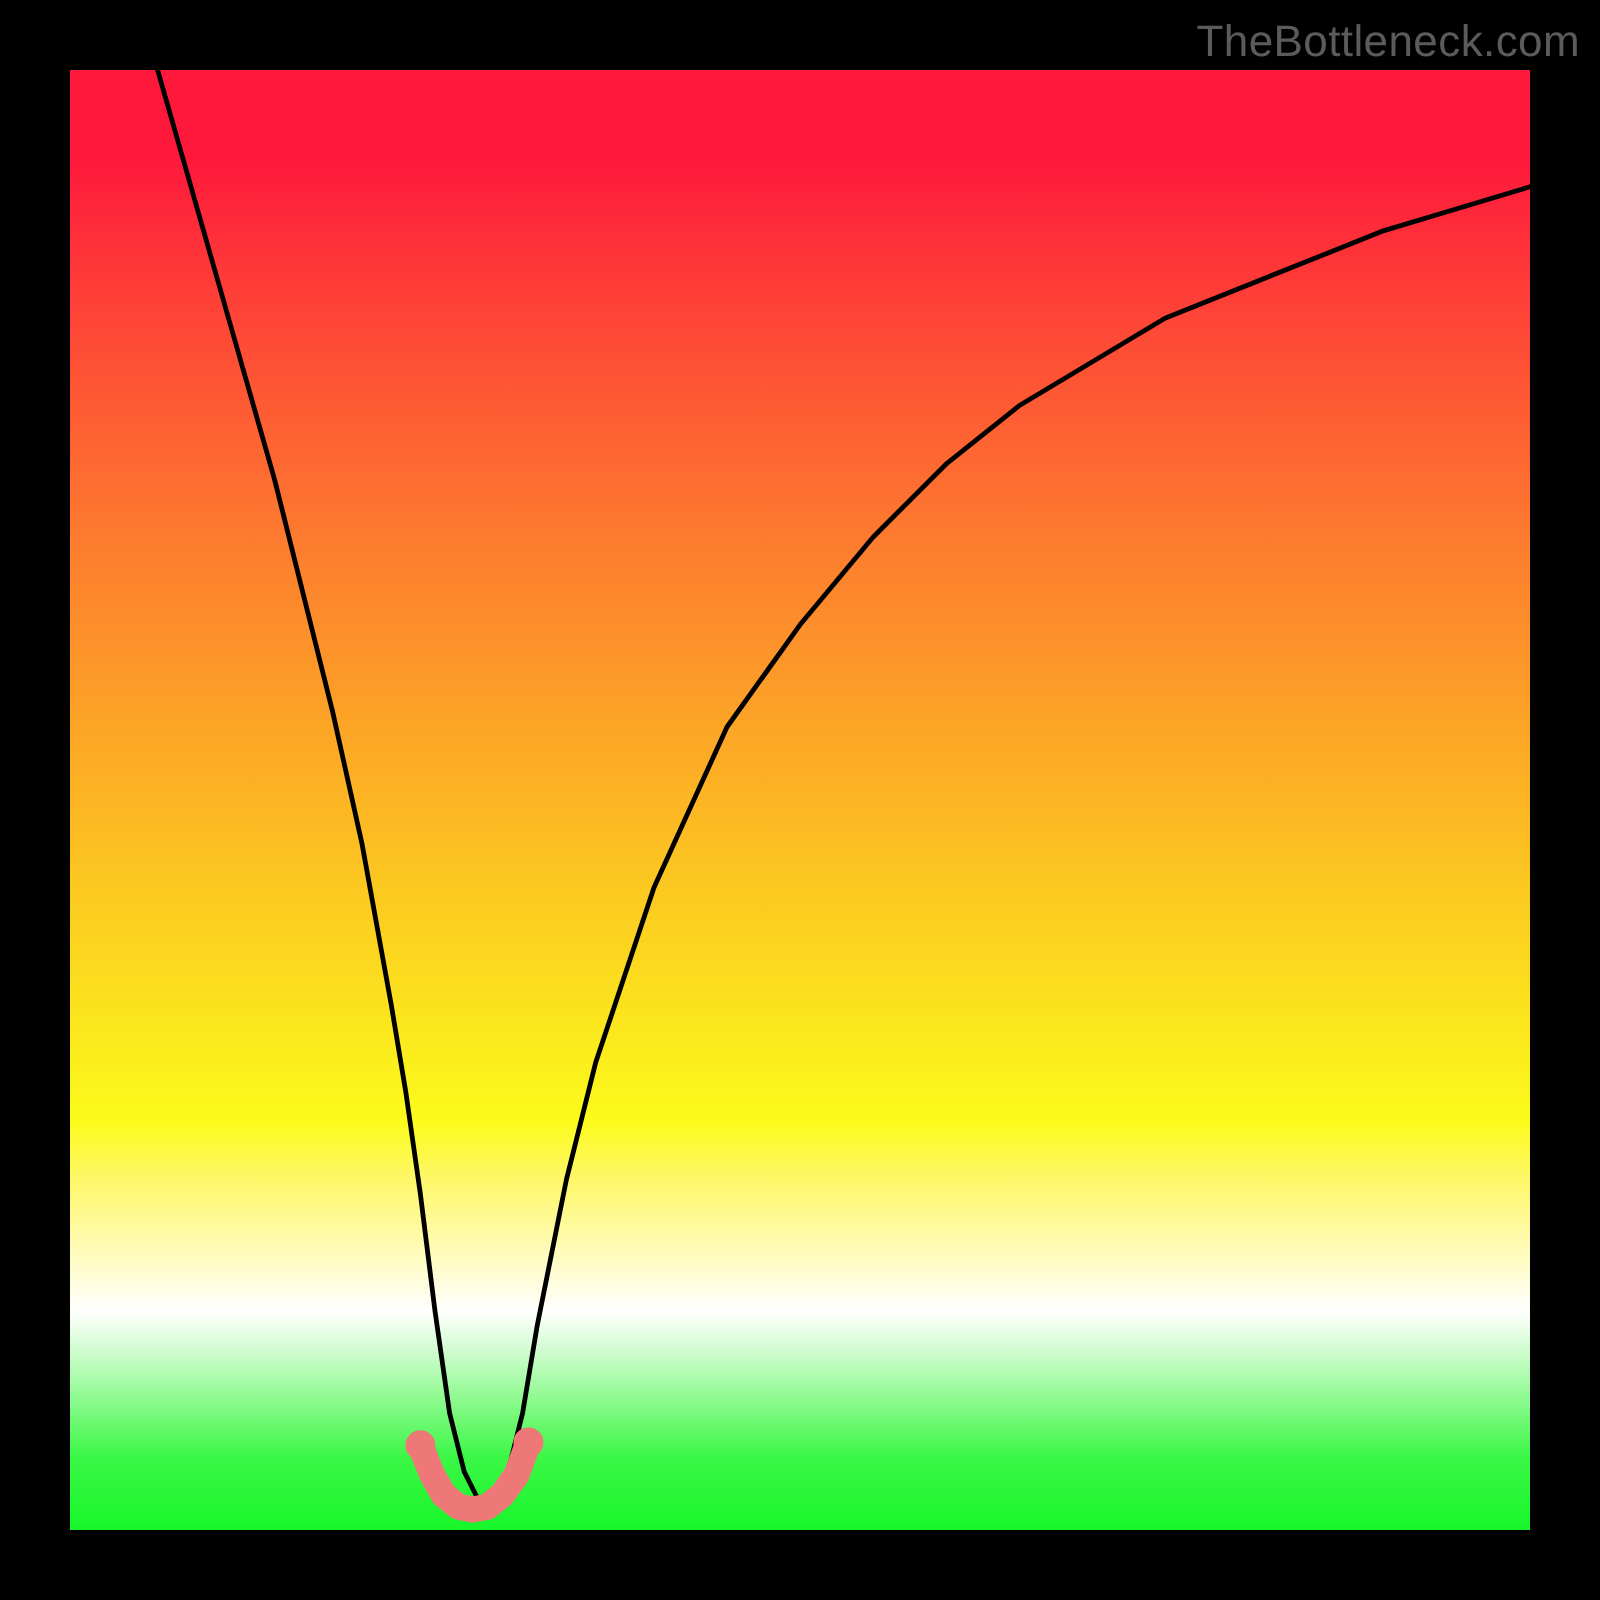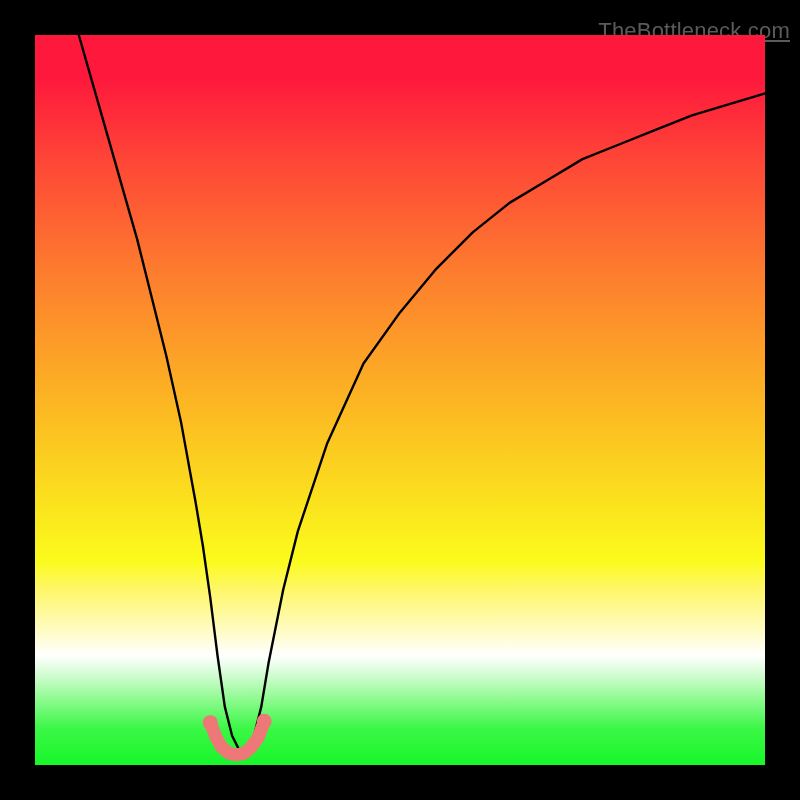--- a/index.html
+++ b/index.html
@@ -34,28 +34,27 @@
       #fffbba 81%,
       #ffffff 85%,
       #cbfccb 88%,
       #8efa8f 91%,
       #3bf746 95%,
       #17f62a 100%
     );
   }
   .attribution {
     position: absolute;
-    top: 18px;
+    top: 8px;
     right: 10px;
     color: #5b5b5b;
     font-size: 22px;
     font-weight: 400;
     letter-spacing: 0.2px;
     user-select: none;
-    text-decoration: underline;
   }
   svg.overlay {
     position: absolute;
     left: 0;
     top: 0;
     width: 730px;
     height: 730px;
     overflow: visible;
   }
 </style>

